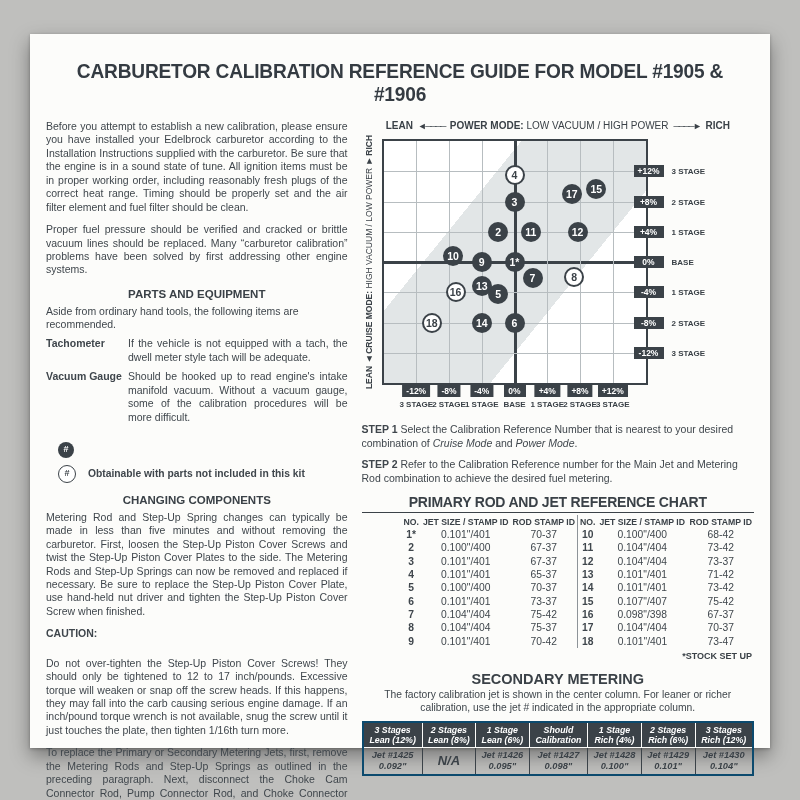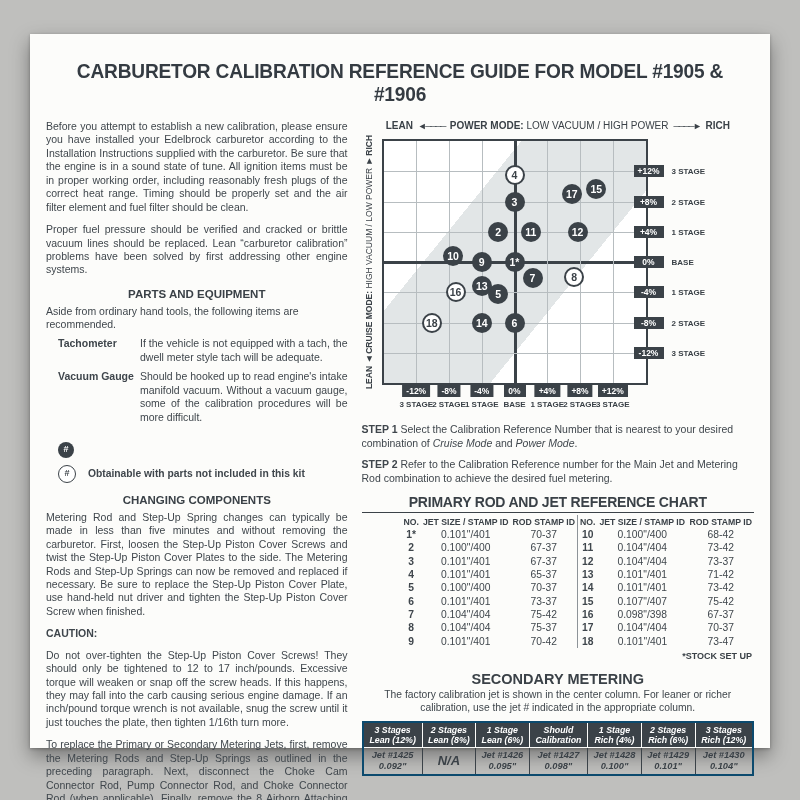--- a/index.html
+++ b/index.html
@@ -8,31 +8,31 @@
   .sheet{position:absolute;left:30px;top:34px;width:740px;height:714px;background:#fcfcfa;
          box-shadow:0 8px 18px rgba(0,0,0,.38), 0 1px 3px rgba(0,0,0,.25);
          padding:20px 16px;box-sizing:border-box;}
   h1.doc-title{margin:6px 0 14px 0;text-align:center;font-size:19.5px;font-weight:bold;
          color:#343b42;letter-spacing:-.2px;transform:scaleX(.98);}
   .columns{display:flex;gap:14px;}
   .col-left{width:338px;font-size:10.5px;line-height:1.28;}
   .col-right{flex:1;position:relative;font-size:10.5px;}
   .col-left p{margin:0 0 9px 0;text-align:justify;}
   .sec-head{font-weight:bold;text-align:center;font-size:11.5px;margin:10px 0 3px 0;color:#3a4147;}
-  .equip-row{display:flex;margin:6px 0 0 12px;}
+  .equip-row{display:flex;margin:6px 0 0 0;}
   .equip-term{width:82px;font-weight:bold;flex:none;}
   .equip-desc{flex:1;text-align:justify;}
   .legend{margin:18px 0 2px 12px;}
   .legend-row{display:flex;align-items:center;gap:12px;margin:7px 0;}
   .dot{width:16px;height:16px;border-radius:50%;flex:none;display:flex;align-items:center;
        justify-content:center;font-size:9px;font-weight:bold;}
   .dot.filled{background:#3b4248;color:#fff;}
   .dot.open{background:#fff;color:#3b4248;border:1.5px solid #3b4248;}
   .legend-text{font-weight:bold;font-size:10.3px;}
-  .caution{font-weight:bold;margin:8px 0 8px 0;}
+  .caution{font-weight:bold;margin:8px 0 16px 0;}
   
   .chart-top-label{display:flex;align-items:center;justify-content:center;gap:5px;
        font-size:10px;margin:0 0 8px 0;color:#3a4147;white-space:nowrap;}
   .chart-top-label .bold{font-weight:bold;}
   .arrow-glyph{font-size:9px;letter-spacing:-1.5px;font-weight:bold;}
   .chart-wrap{position:relative;margin:0 66px 38px 20px;width:266px;height:246px;}
   .plot{position:relative;width:266px;height:246px;border:2px solid #3b4248;background:#fff;
         box-sizing:border-box;overflow:visible;}
   .band{position:absolute;inset:0;background:linear-gradient(129deg,rgba(0,0,0,0) 30%,#e2e6e7 30%,#e2e6e7 66%,rgba(0,0,0,0) 66%);}
   .gl-v{position:absolute;top:0;bottom:0;width:1px;background:#b7bdc0;}
@@ -81,21 +81,21 @@
 </head>
 <body>
 
 <div class="sheet">
   <h1 class="doc-title">CARBURETOR CALIBRATION REFERENCE GUIDE FOR MODEL #1905 &amp; #1906</h1>
 
   <div class="columns">
 
     <div class="col-left">
       <p>Before you attempt to establish a new calibration, please ensure you have installed your Edelbrock carburetor according to the Installation Instructions supplied with the carburetor. Be sure that the engine is in a sound state of tune. All ignition items must be in proper working order, including reasonably fresh plugs of the correct heat range. Timing should be properly set and the air filter element and fuel filter should be clean.</p>
-      <p>Proper fuel pressure should be verified and cracked or brittle vacuum lines should be replaced. Lean “carburetor calibration” problems have been solved by first addressing other engine systems.</p>
+      <p>Proper fuel pressure should be verified and cracked or brittle vacuum lines should be replaced. Many “carburetor calibration” problems have been solved by first addressing other engine systems.</p>
       <div class="sec-head">PARTS AND EQUIPMENT</div>
       <div>Aside from ordinary hand tools, the following items are recommended.</div>
       <div id="equipment-list">
           <div class="equip-row">
             <span class="equip-term">Tachometer</span>
             <span class="equip-desc">If the vehicle is not equipped with a tach, the dwell meter style tach will be adequate.</span>
           </div>
           <div class="equip-row">
             <span class="equip-term">Vacuum Gauge</span>
             <span class="equip-desc">Should be hooked up to read engine's intake manifold vacuum. Without a vacuum gauge, some of the calibration procedures will be more difficult.</span>

